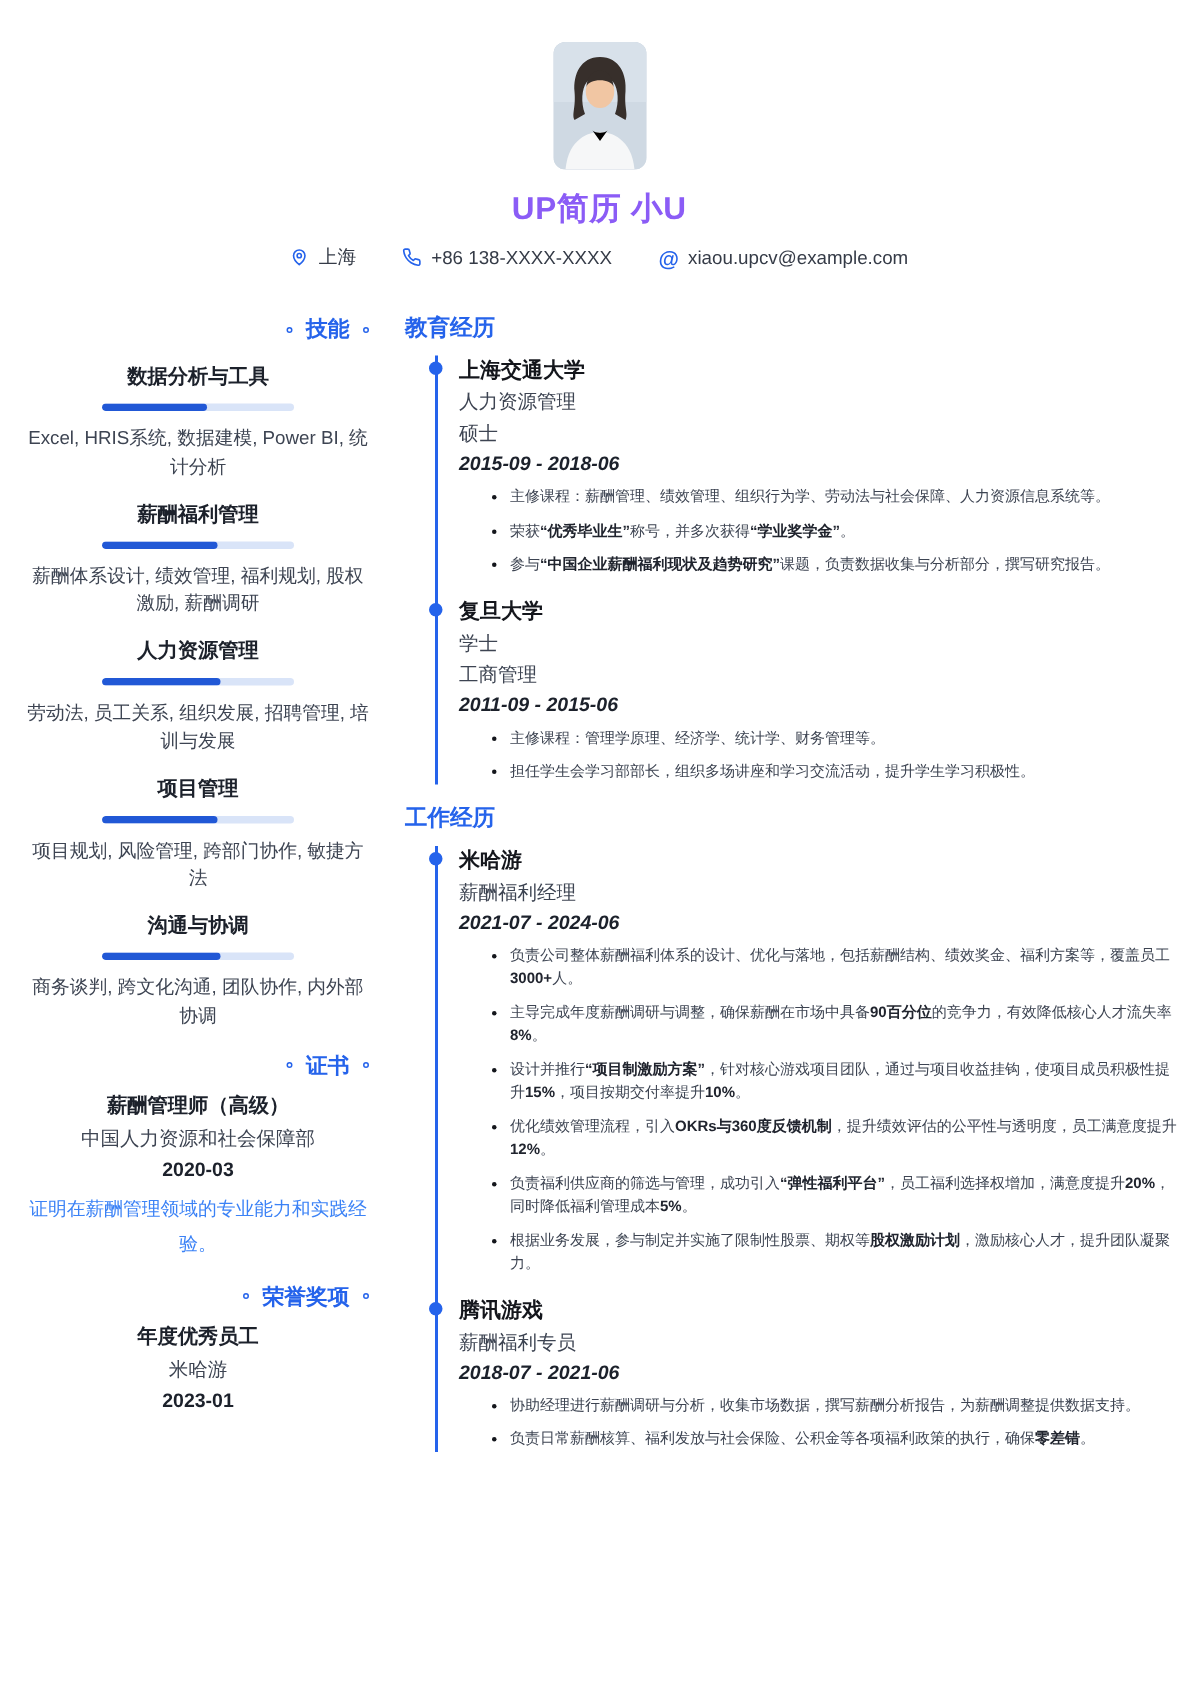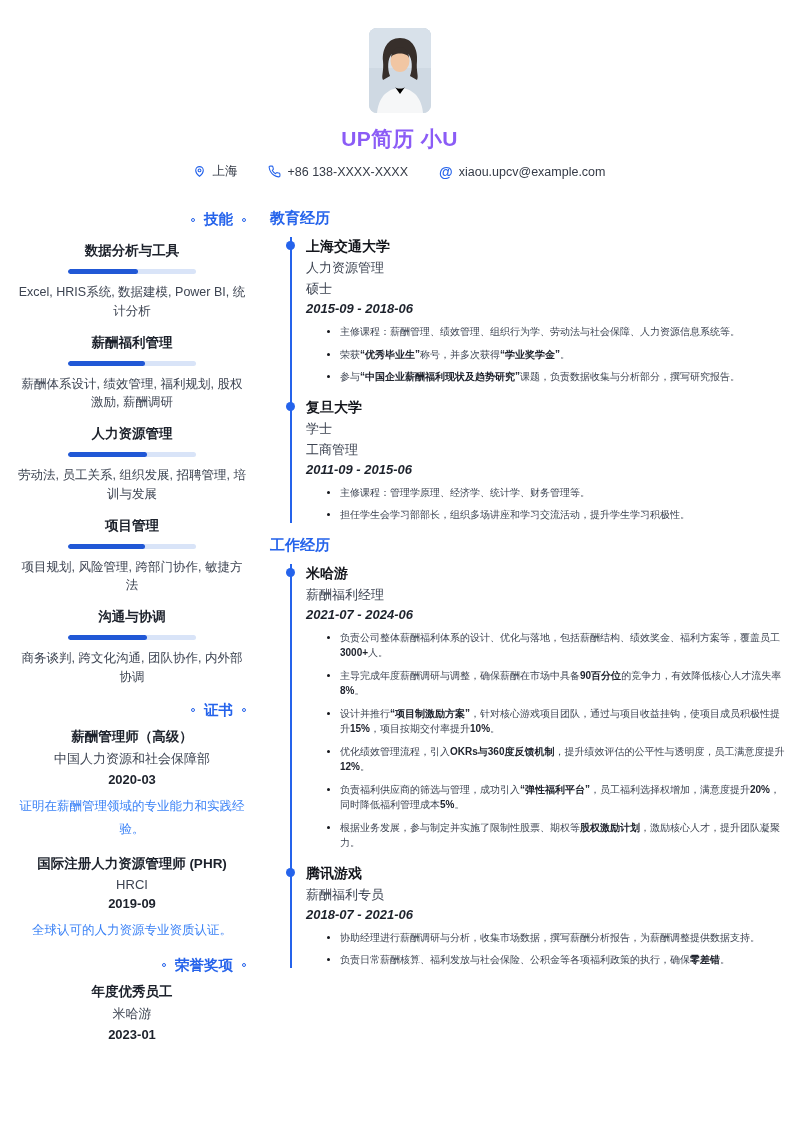--- a/index.html
+++ b/index.html
@@ -141,26 +141,20 @@
         <span class="ring"></span>
         <span>证书</span>
         <span class="ring"></span>
       </div>
       <div>
         <div class="item-name" style="margin-top:8px;">薪酬管理师（高级）</div>
         <div class="item-sub">中国人力资源和社会保障部</div>
         <div class="item-date">2020-03</div>
         <div class="item-desc">证明在薪酬管理领域的专业能力和实践经验。</div>
       </div>
-      <div>
-        <div class="item-name">国际注册人力资源管理师 (PHR)</div>
-        <div class="item-sub">HRCI</div>
-        <div class="item-date">2019-09</div>
-        <div class="item-desc">全球认可的人力资源专业资质认证。</div>
-      </div>
     </div>
 
     <div style="">
       <div class="side-head">
         <span class="ring"></span>
         <span>荣誉奖项</span>
         <span class="ring"></span>
       </div>
       <div>
         <div class="item-name" style="margin-top:8px;">年度优秀员工</div>

